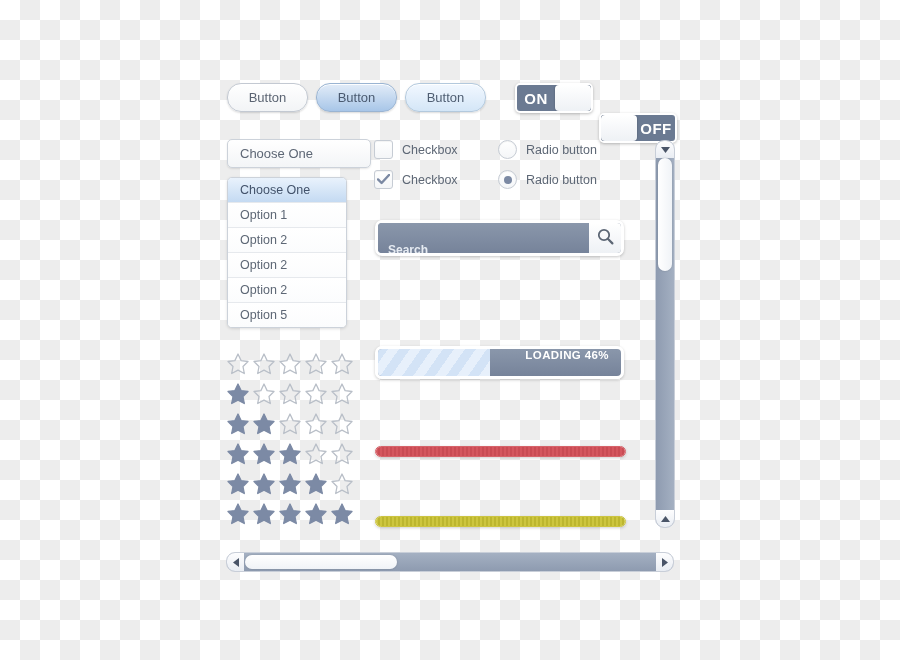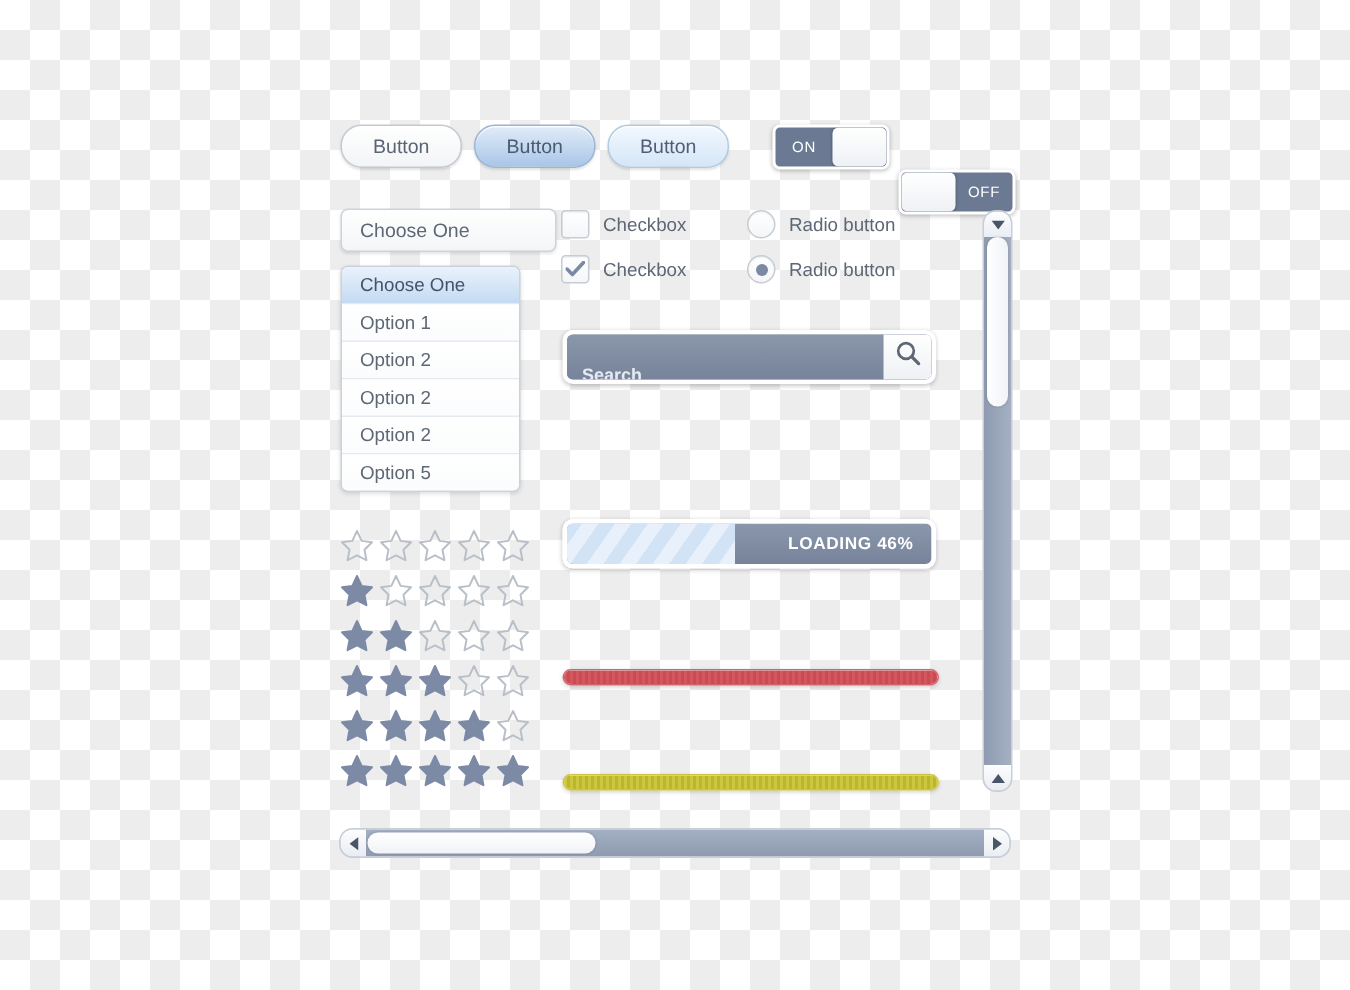--- a/index.html
+++ b/index.html
@@ -26,21 +26,21 @@
   .pill.white{background:linear-gradient(#ffffff,#f2f4f6);}
   .pill.blue{background:linear-gradient(#e2ecf8,#a8c6e8);border-color:#9ab4d2;color:#4a5a70;}
   .pill.lightblue{background:linear-gradient(#f2f8ff,#d4e6f7);border-color:#b3c9dd;color:#4f5e72;}
 
   
   .toggle{
     width:74px;height:26px;border-radius:5px;background:#6b7a92;
     border:2px solid #ffffff;box-shadow:0 1px 3px rgba(0,0,0,.25);
     display:flex;align-items:center;position:relative;cursor:pointer;overflow:hidden;
   }
-  .toggle .lbl{font-size:10px;font-weight:normal;color:#ffffff;letter-spacing:.5px;
+  .toggle .lbl{font-size:15px;font-weight:bold;color:#ffffff;letter-spacing:.5px;
     flex:0 0 38px;text-align:center;}
   .toggle .knob{width:36px;height:26px;border-radius:4px;
     background:linear-gradient(#ffffff,#eef1f5);box-shadow:0 0 2px rgba(0,0,0,.3);}
 
   
   .selbox{
     height:27px;border:1px solid #ccd2da;border-radius:5px;
     background:linear-gradient(#ffffff,#f3f5f7);
     display:flex;align-items:center;padding:0 12px;font-size:13px;color:#5d6775;
     box-shadow:0 1px 2px rgba(0,0,0,.1);cursor:pointer;
@@ -71,21 +71,21 @@
     display:flex;align-items:center;box-shadow:0 1px 3px rgba(0,0,0,.22);overflow:hidden;
   }
   .searchwrap .fld{flex:1;display:flex;align-items:center;padding:0 10px;
     background:linear-gradient(#8a97ab,#76839a);height:100%;}
   .searchwrap .fld span{font-size:12px;color:#e6ebf2;font-weight:bold;margin-top:24px;}
   .searchbtn{width:32px;height:100%;background:linear-gradient(#ffffff,#eef1f5);
     display:flex;align-items:center;justify-content:center;cursor:pointer;}
 
   
   .progwrap{height:27px;border:3px solid #ffffff;border-radius:7px;
-    background:linear-gradient(#8a97ab,#76839a);display:flex;align-items:center;
+    background:linear-gradient(#8a97ab,#76839a);display:flex;align-items:flex-start;
     box-shadow:0 1px 3px rgba(0,0,0,.22);overflow:hidden;position:relative;}
   .progfill{height:100%;background-image:repeating-linear-gradient(-55deg,
       #e7f0fb 0px,#e7f0fb 9px,#d3e3f6 9px,#d3e3f6 18px);}
   .progtxt{position:absolute;right:12px;font-size:11.5px;font-weight:bold;color:#ffffff;
     letter-spacing:.4px;}
 
   
   .starrow{display:flex;gap:2px;}
   .star{width:24px;height:24px;}
 

